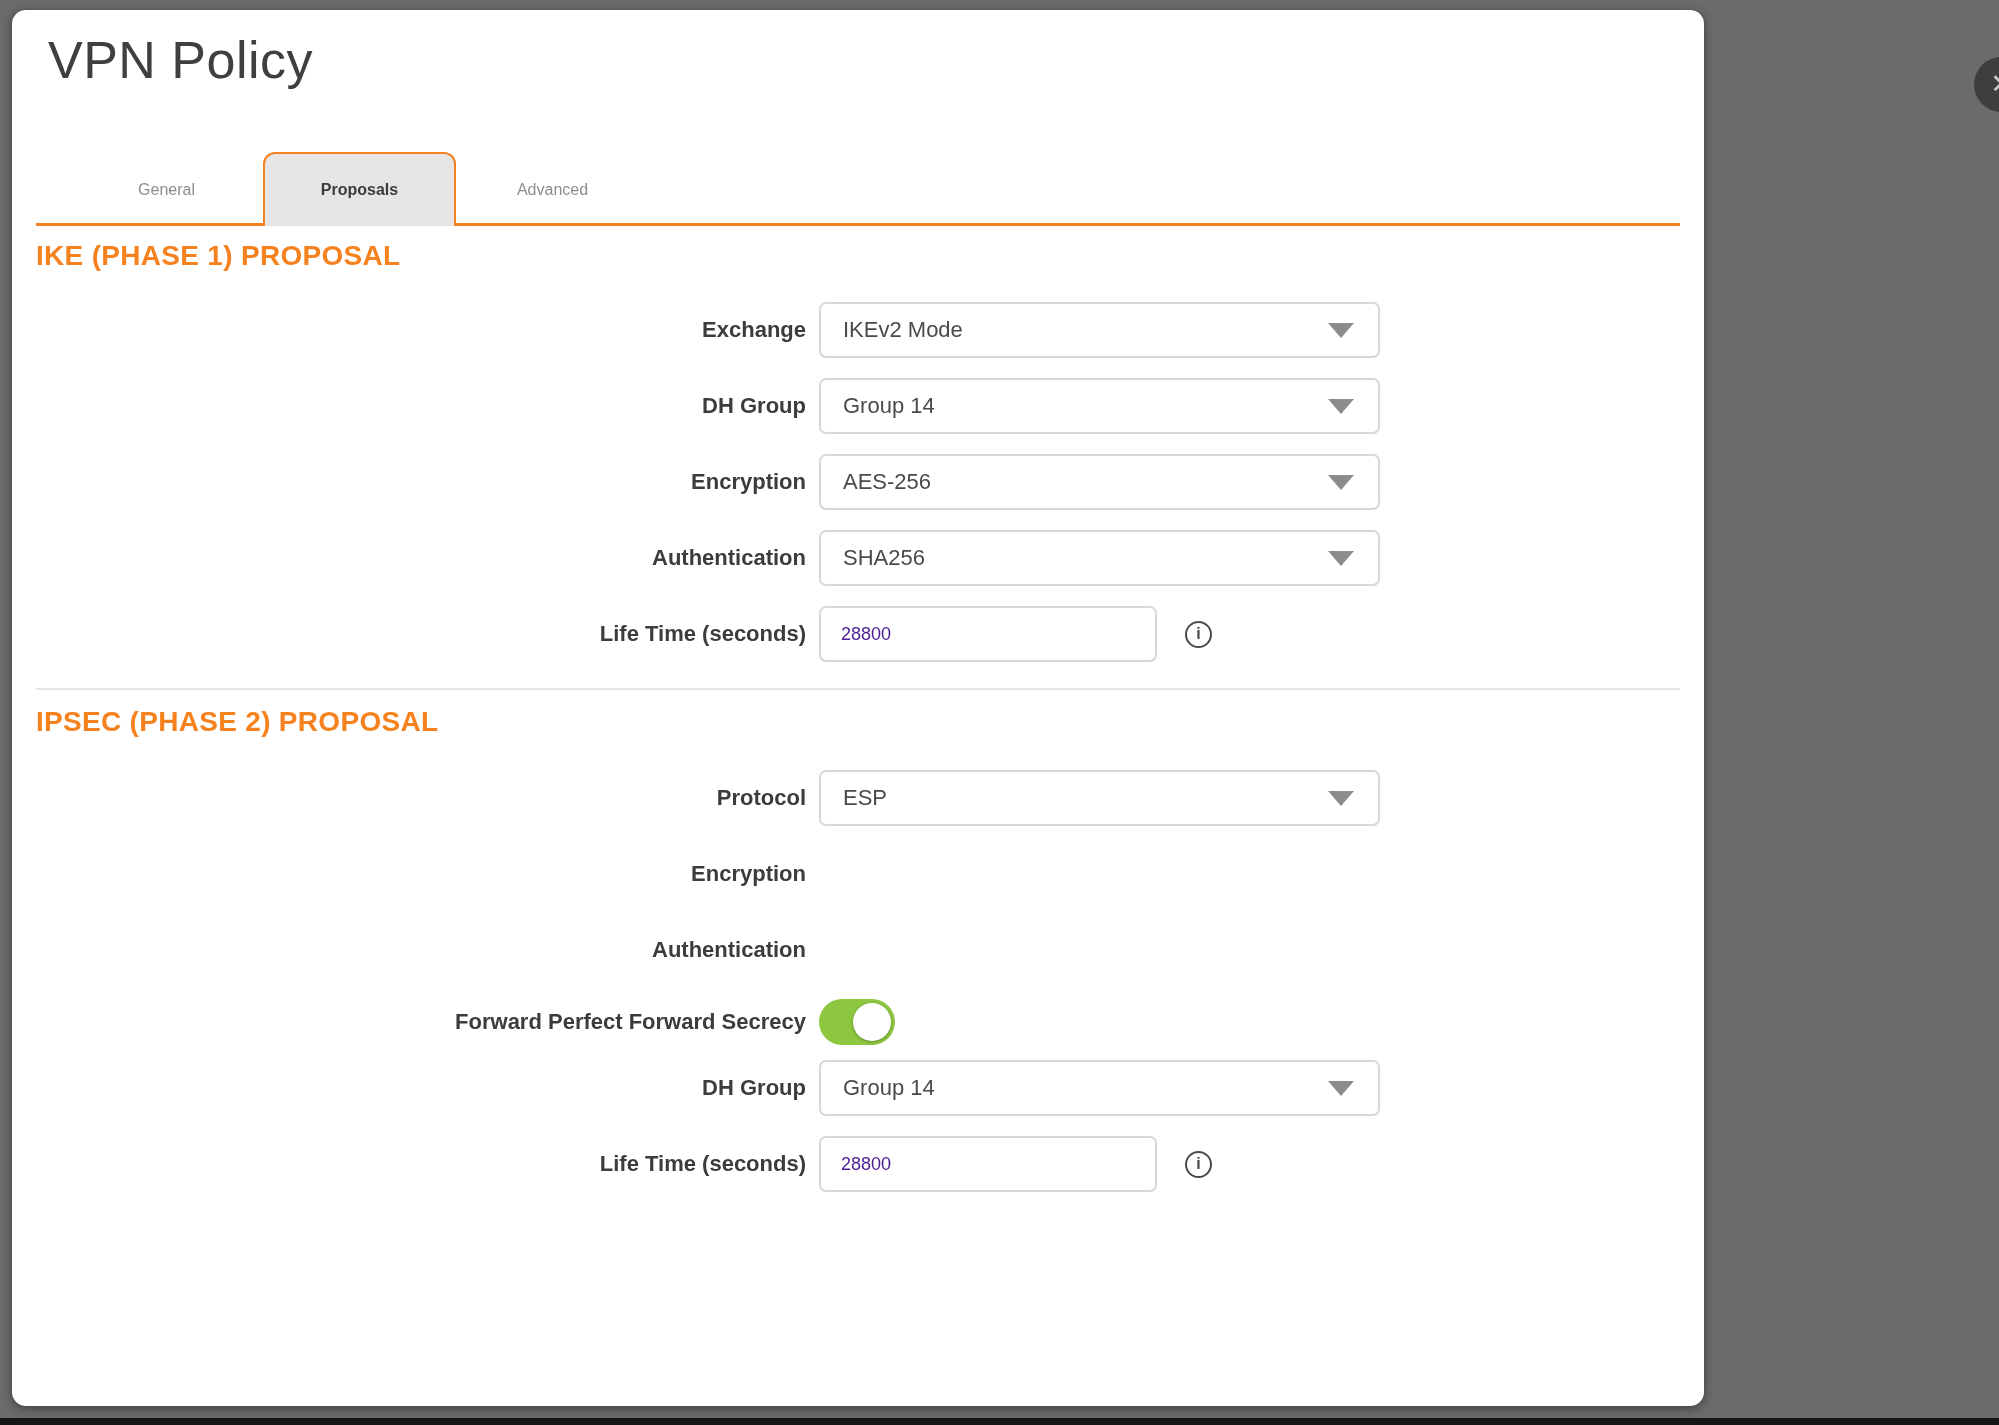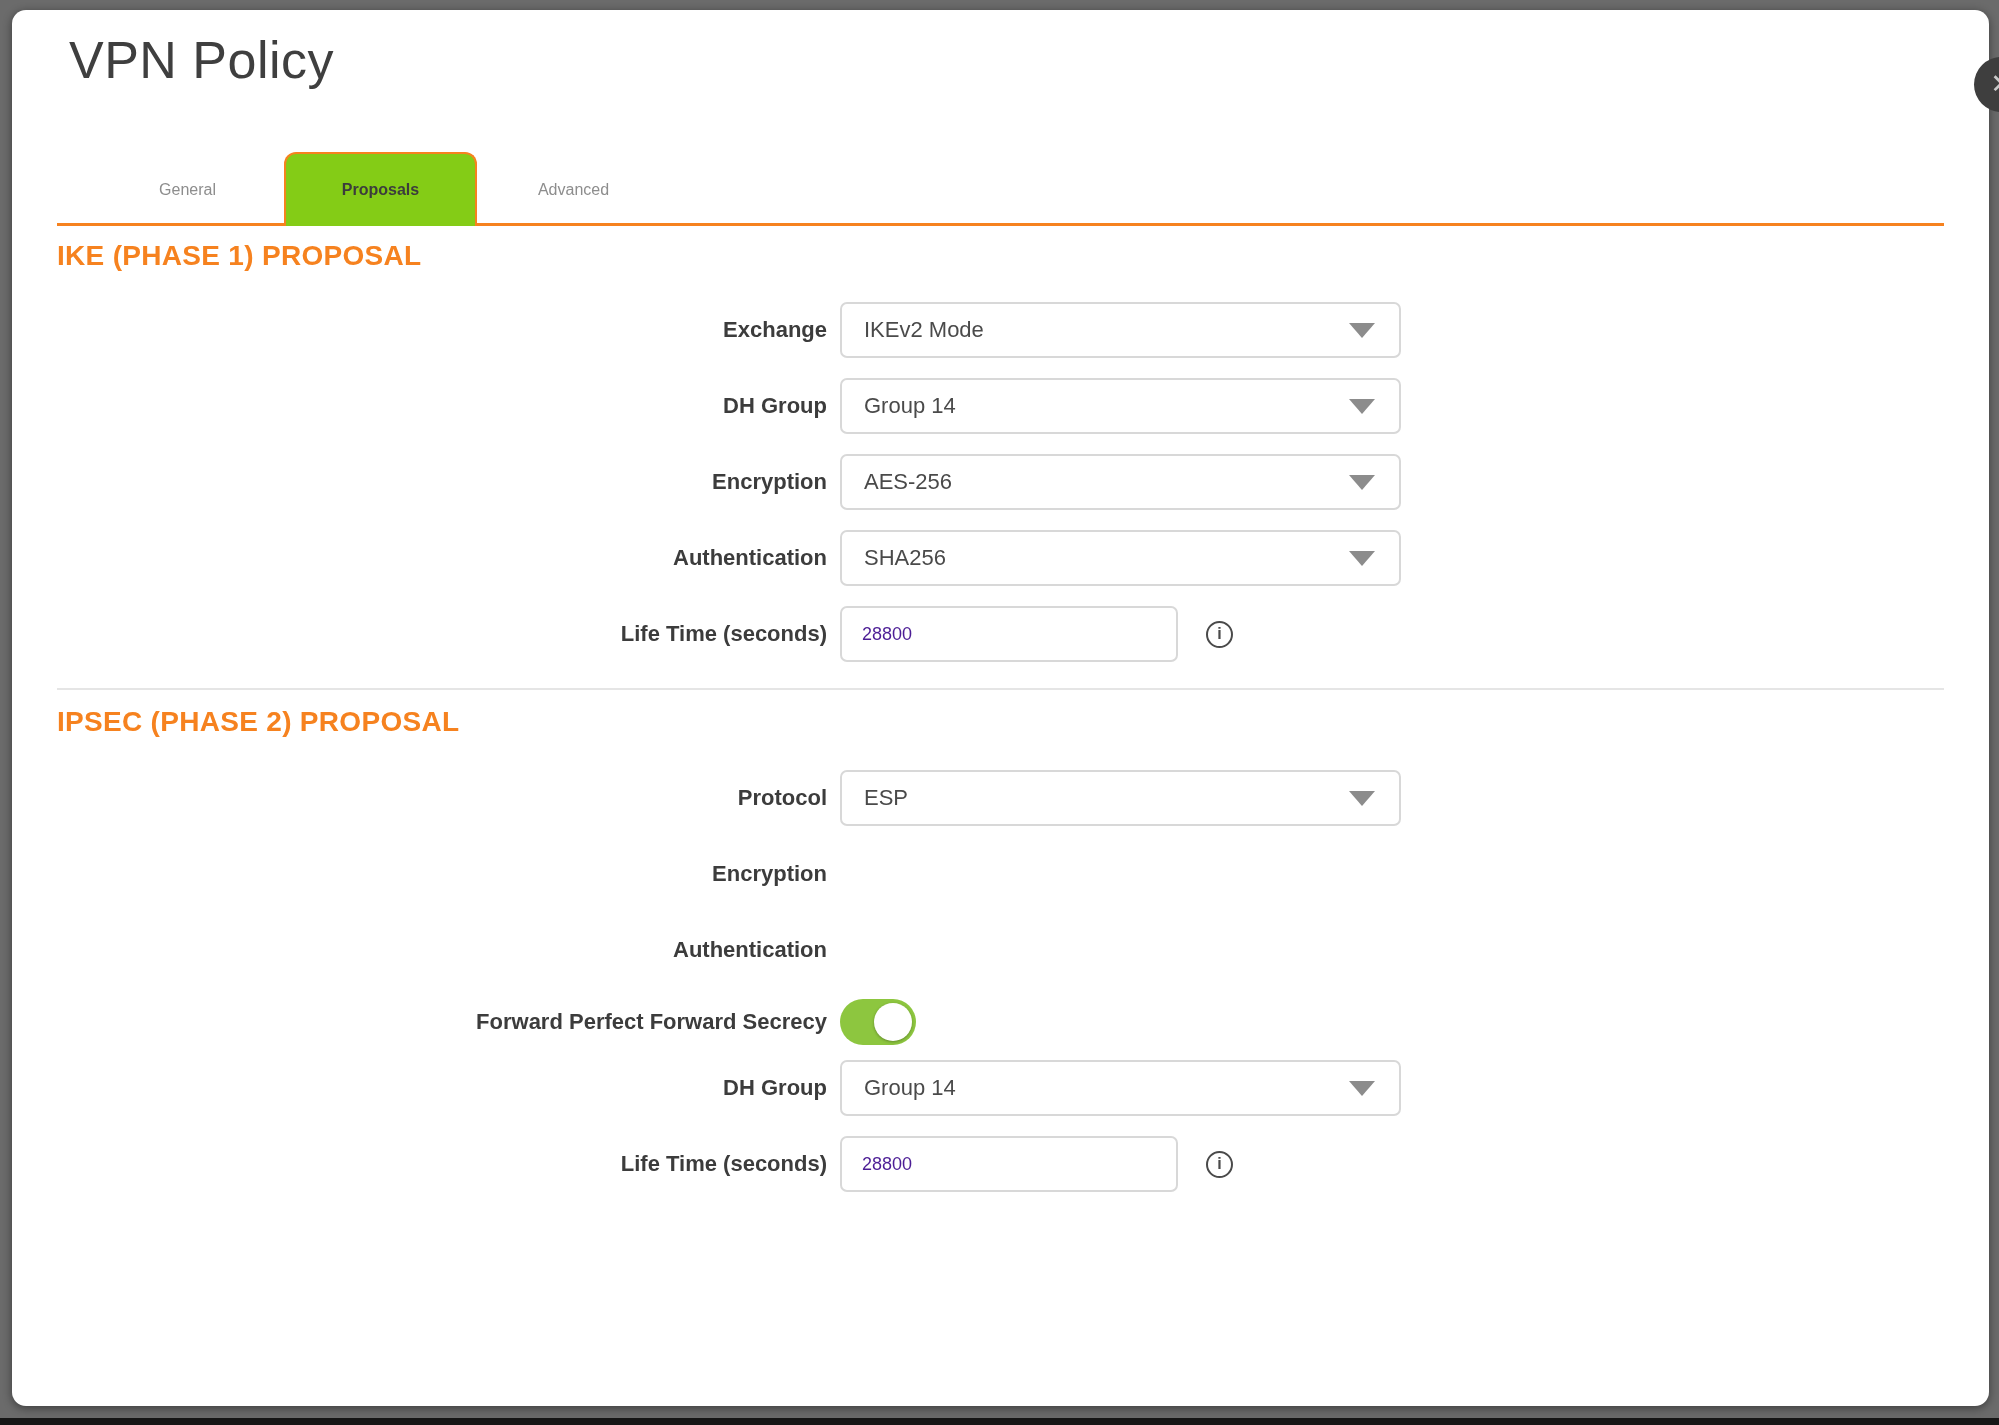--- a/index.html
+++ b/index.html
@@ -7,23 +7,23 @@
   html,body { width:1999px; height:1425px; }
   body {
     position:relative; overflow:hidden;
     background:#6B6B6B;
     font-family:"Liberation Sans", sans-serif;
   }
   .bottom-edge { position:absolute; left:0; right:0; bottom:0; height:7px; background:#161616; }
 
   .dialog {
     position:absolute; left:12px; top:10px;
-    width:1977px; height:1396px;
+    width:1692px; height:1396px;
     background:#FFFFFF; border-radius:14px;
-    padding:0 45px;
+    padding:0 24px;
     box-shadow:0 2px 10px rgba(0,0,0,0.45);
   }
 
   .close-btn {
     position:absolute; top:47px; left:1962px; z-index:10;
     width:55px; height:55px; border-radius:50%;
     background:#3E3E3E; color:#C9C9C9;
     display:flex; align-items:center; justify-content:center;
     font-size:27px; line-height:1; cursor:pointer;
   }
@@ -38,21 +38,21 @@
     margin-top:62px; padding-left:34px;
     border-bottom:3px solid var(--accent);
   }
   .tab {
     width:193px; height:66px;
     display:flex; align-items:center; justify-content:center;
     font-size:16px; color:#8D8D8D; cursor:pointer; background:transparent;
   }
   .tab.active {
     height:74px; margin-bottom:-3px;
-    background:#84cc16;
+    background:#e5e5e5;
     border:2px solid var(--accent); border-bottom:none;
     border-radius:12px 12px 0 0;
     color:#3C3C3C; font-weight:700;
   }
 
   .section-heading {
     font-size:28px; font-weight:700; color:var(--accent);
     letter-spacing:0.3px;
   }
   .heading-ike   { margin-top:14px; }

